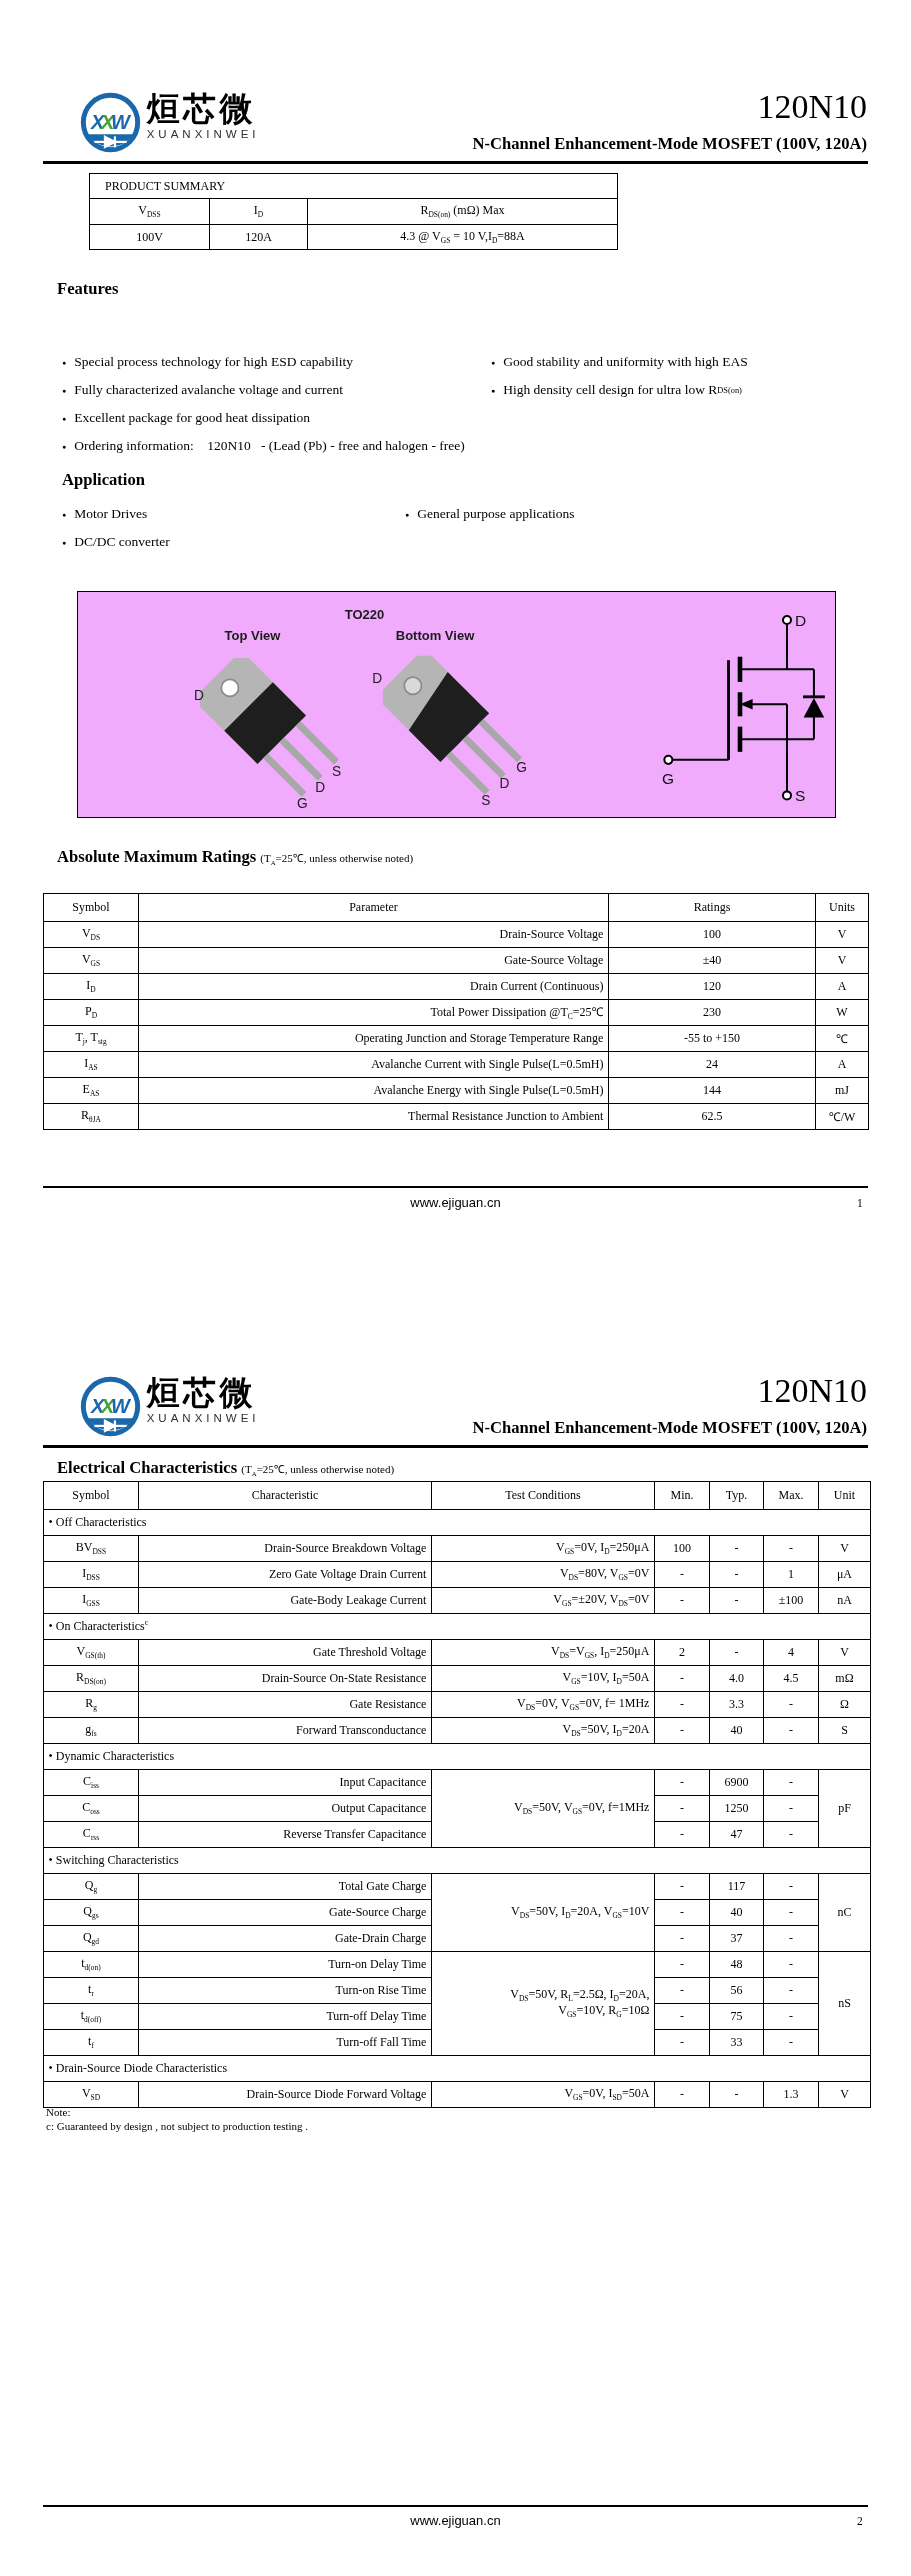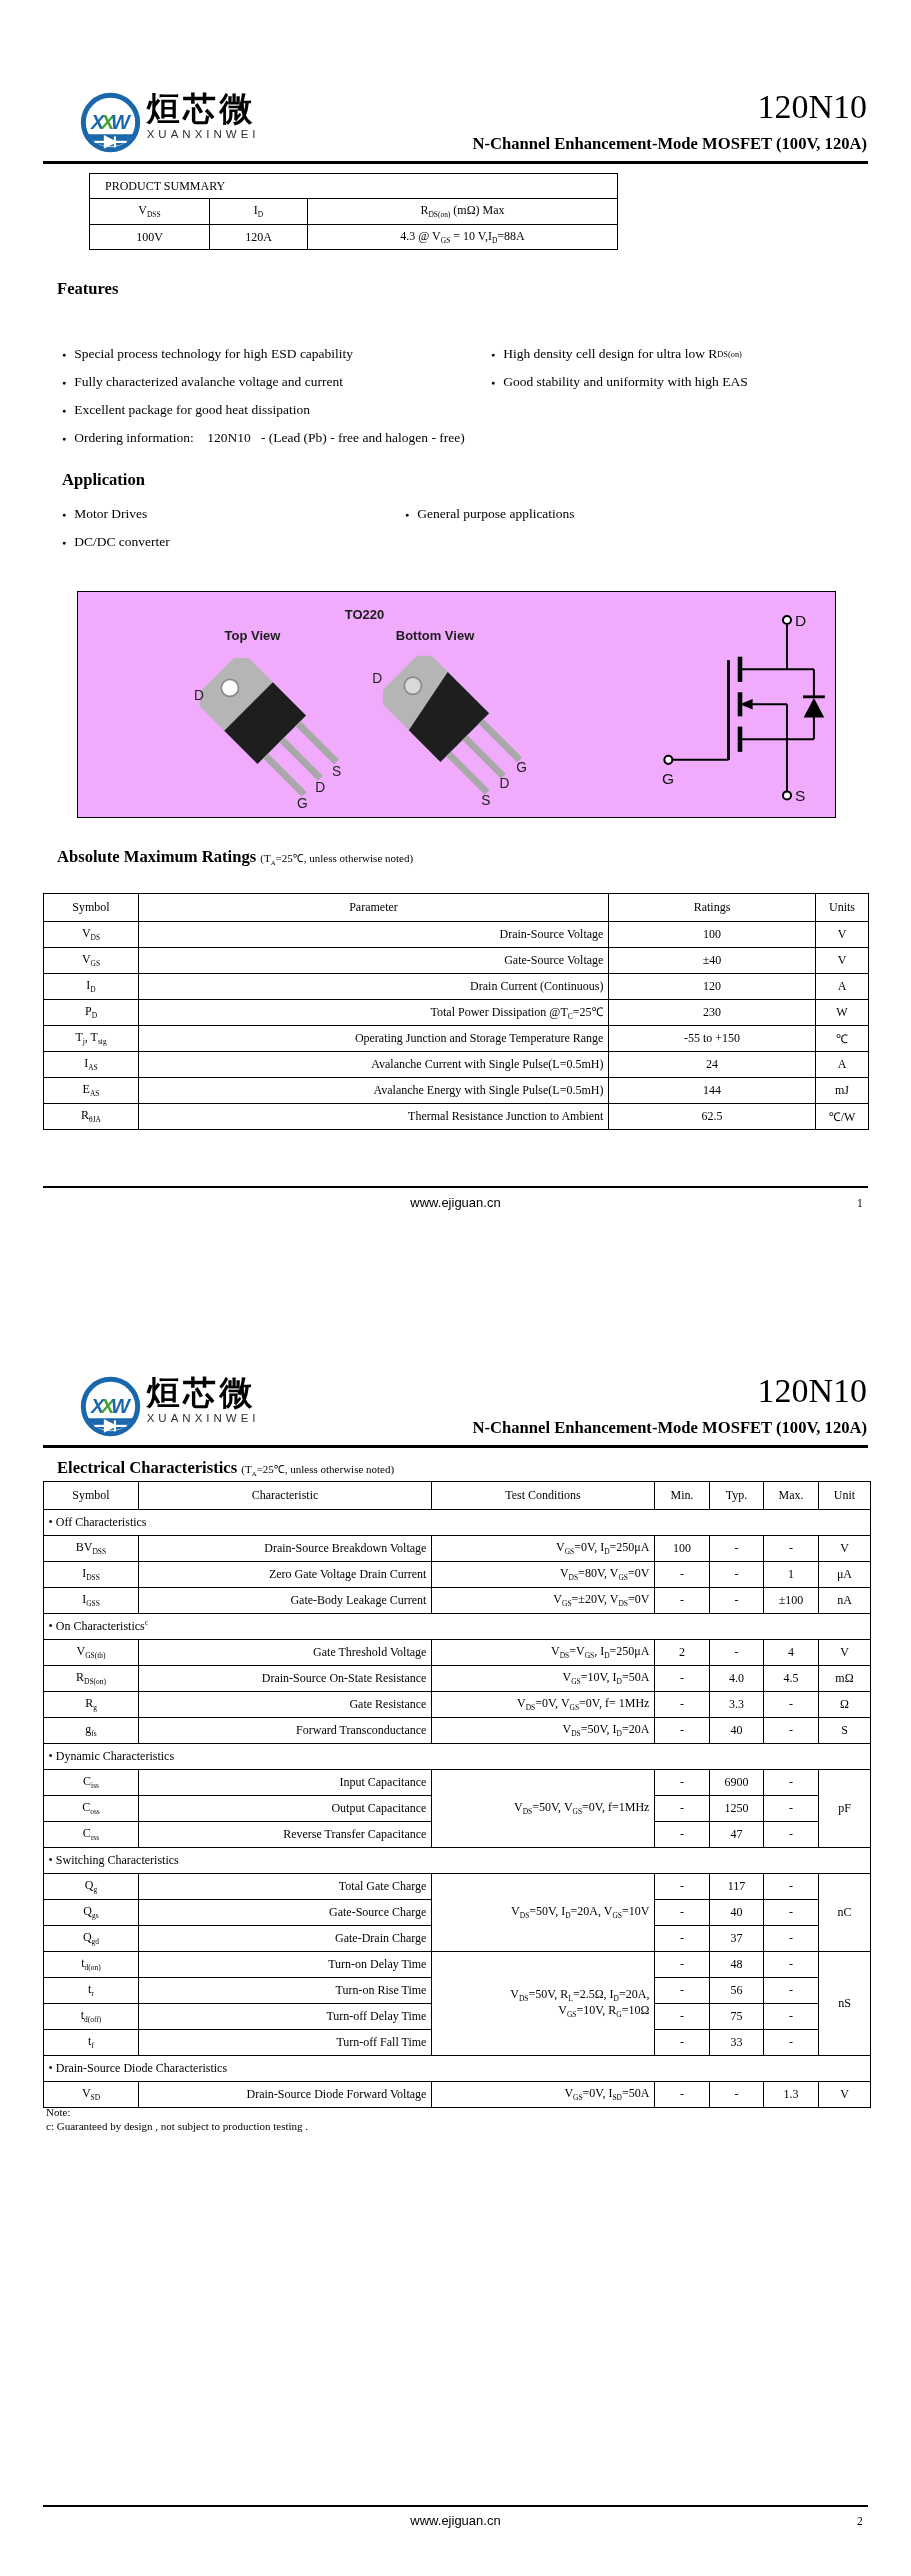--- a/index.html
+++ b/index.html
@@ -106,30 +106,30 @@
       </tr>
       <tr style="height:25px;">
         <td class="center">100V</td>
         <td class="center">120A</td>
         <td class="center">4.3 @ V<sub>GS</sub> = 10 V,I<sub>D</sub>=88A</td>
       </tr>
     </tbody>
       </table>
 
     <div class="abs section-title" style="left:57px; top:279px;">Features</div>
-    <div class="abs cols" style="left:62px; top:340px; width:806px;">
+    <div class="abs cols" style="left:62px; top:348px; width:806px;">
       <div style="width:429px;">
         <div class="bullet-item">Special process technology for high ESD capability</div>
         <div class="bullet-item">Fully characterized avalanche voltage and current</div>
         <div class="bullet-item">Excellent package for good heat dissipation</div>
         <div class="bullet-item">Ordering information:&nbsp;&nbsp;&nbsp;&nbsp;120N10&nbsp;&nbsp;&nbsp;- (Lead (Pb) - free and halogen - free)</div>
       </div>
       <div style="flex:1;">
+        <div class="bullet-item">Good stability and uniformity with high EAS</div>
         <div class="bullet-item">High density cell design for ultra low R<sub>DS(on)</sub></div>
-        <div class="bullet-item">Good stability and uniformity with high EAS</div>
       </div>
     </div>
 
     <div class="abs section-title" style="left:62px; top:470px;">Application</div>
     <div class="abs cols" style="left:62px; top:500px; width:806px;">
       <div style="width:343px;">
         <div class="bullet-item">Motor Drives</div>
         <div class="bullet-item">DC/DC converter</div>
       </div>
       <div style="flex:1;">

